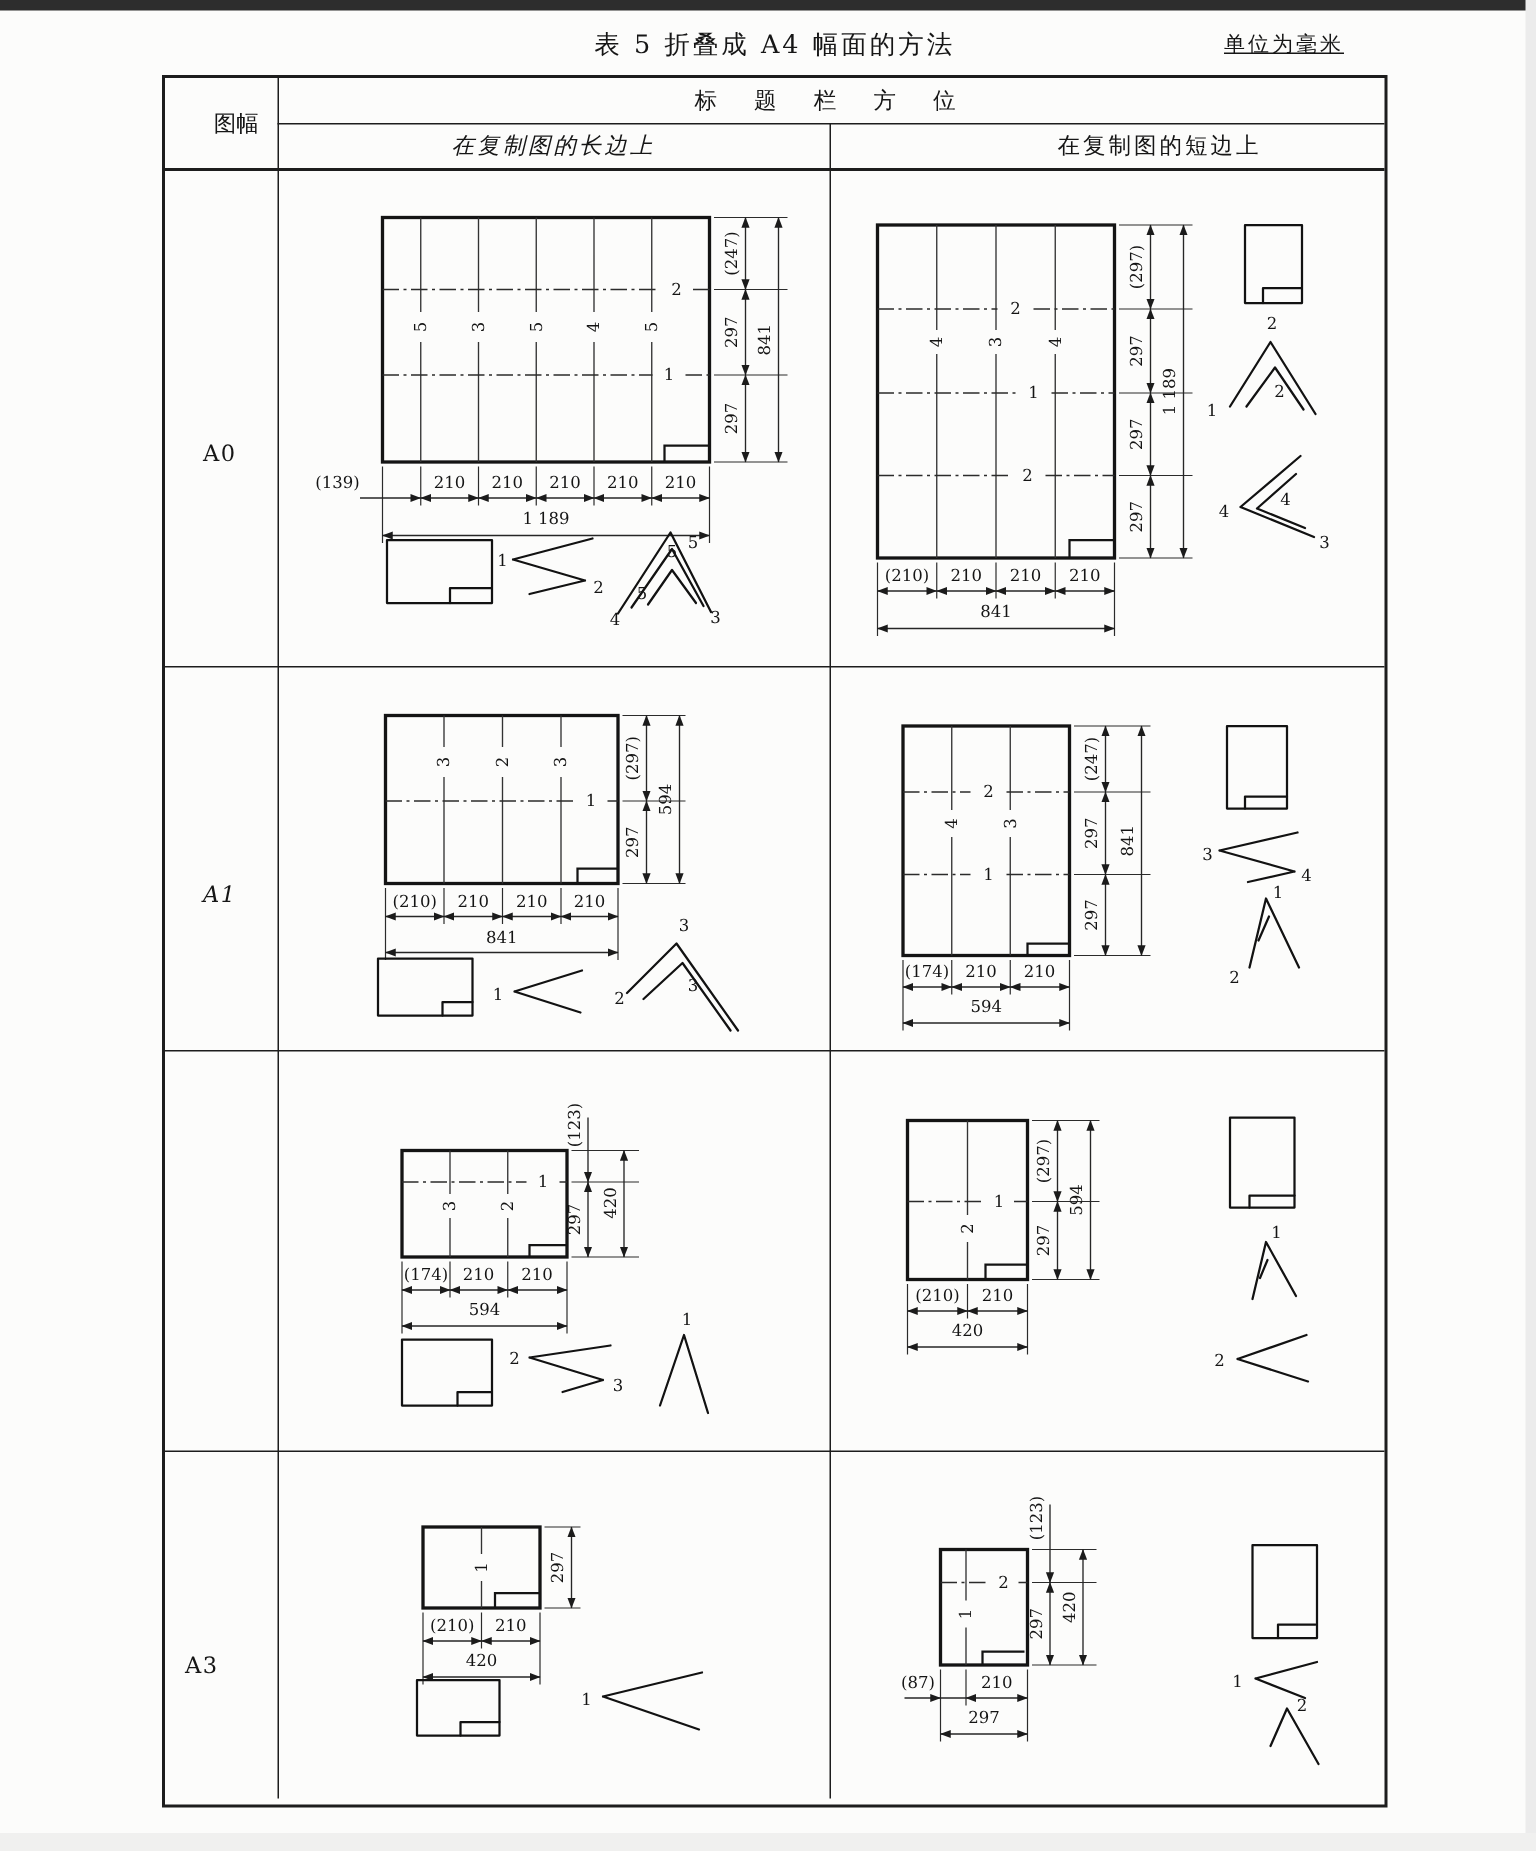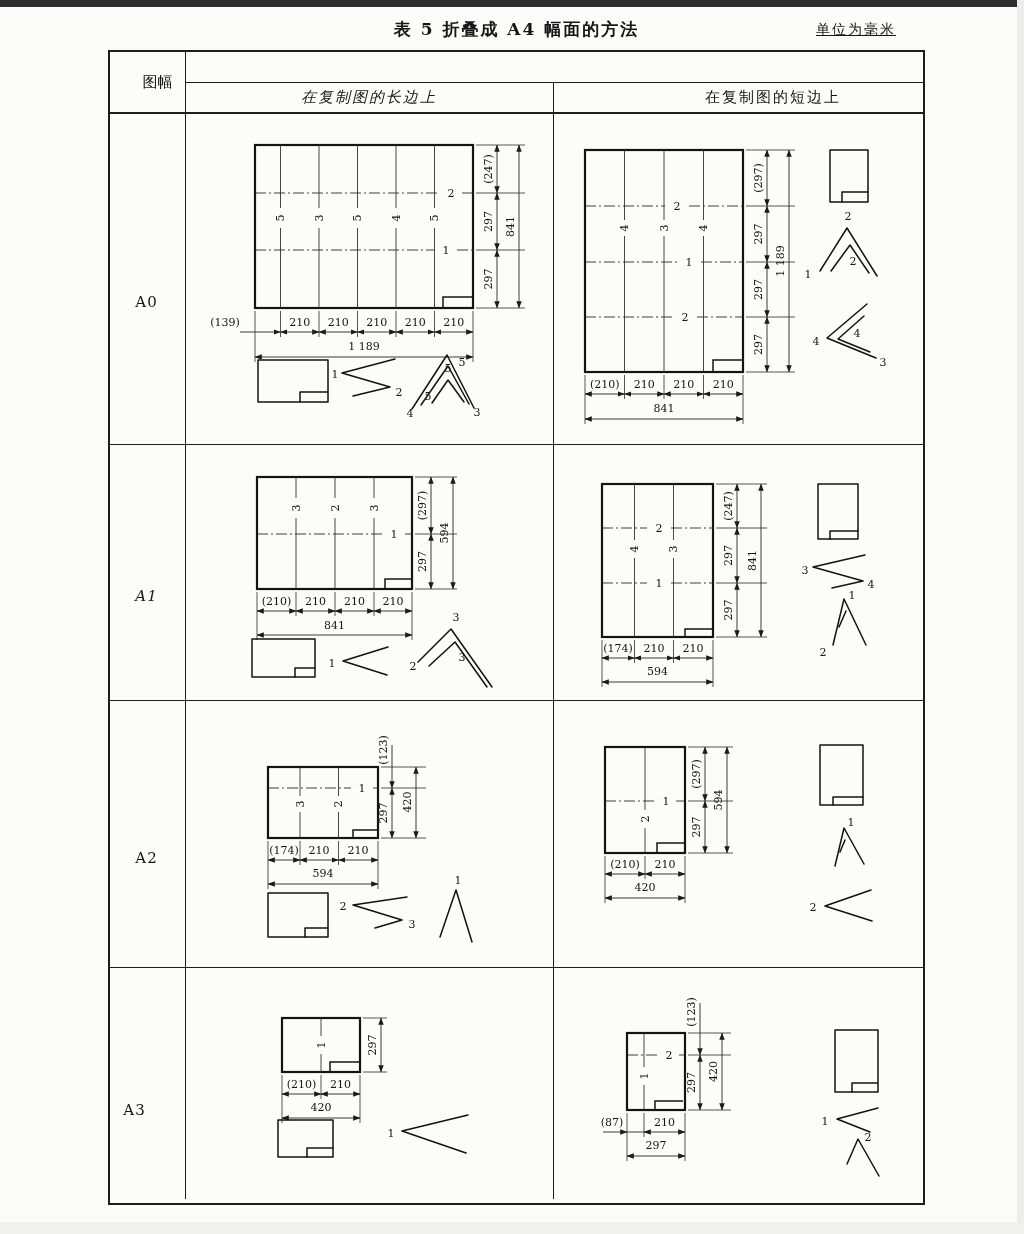--- a/index.html
+++ b/index.html
@@ -2,21 +2,21 @@
 <html><head>
 <meta charset="utf-8">
 <style>
   html,body{margin:0;padding:0;background:#e9e9e9;}
   .page{position:relative;width:1024px;height:1234px;background:#fcfcfb;overflow:hidden;
         font-family:"DejaVu Serif","Liberation Serif",serif;color:#161616;}
   .scanband-top{position:absolute;left:0;top:0;width:1024px;height:7px;background:#2d2d2d;}
   .scanband-right{position:absolute;right:0;top:0;width:7px;height:1234px;background:#ececec;}
   .scanband-bottom{position:absolute;left:0;bottom:0;width:1024px;height:12px;background:#f0f0ef;}
   .title{position:absolute;left:108px;top:18px;width:817px;text-align:center;
-         font-size:17px;font-weight:bold;letter-spacing:2px;}
+         font-size:17px;font-weight:normal;letter-spacing:2px;}
   .unit{position:absolute;left:816px;top:21px;width:160px;font-size:14px;letter-spacing:2px;text-decoration:underline;}
   .tbl{position:absolute;left:108px;top:50px;width:813px;height:1151px;border:2px solid #1d1d1d;}
   .gl{position:absolute;background:#1d1d1d;}
   .hcell{position:absolute;display:flex;align-items:center;justify-content:center;
          font-size:15px;}
   .rowlab{position:absolute;display:flex;align-items:center;justify-content:center;
           font-size:15px;letter-spacing:1px;margin-top:24px;}
   .diag{position:absolute;}
   .mr{fill:none;stroke:#141414;stroke-width:2.2;}
   .nt{fill:none;stroke:#141414;stroke-width:1.5;}
@@ -51,26 +51,26 @@
   <div class="gl" style="left:75px;top:0;width:1px;height:1147px;"></div>
   <div class="gl" style="left:443px;top:30px;width:1px;height:1117px;"></div>
   <div class="gl" style="left:75px;top:30px;width:738px;height:1px;"></div>
   <div class="gl" style="left:0;top:60px;width:813px;height:2px;"></div>
   <div class="gl" style="left:0;top:392px;width:813px;height:1px;"></div>
   <div class="gl" style="left:0;top:648px;width:813px;height:1px;"></div>
   <div class="gl" style="left:0;top:915px;width:813px;height:1px;"></div>
 </div>
 
 <div class="hcell" style="left:108px;top:52px;width:77px;height:60px;padding-left:11px;">图幅</div>
+<div class="hcell" style="left:185px;top:52px;width:740px;height:30px;letter-spacing:10px;">标  题  栏  方  位</div>
 <div class="hcell" style="left:185px;top:82px;width:368px;height:30px;letter-spacing:2px;font-style:italic;">在复制图的长边上</div>
 <div class="hcell" style="left:553px;top:82px;width:440px;height:30px;letter-spacing:2px;">在复制图的短边上</div>
 
 <div class="rowlab" style="left:108px;top:112px;width:77px;height:332px;">A0</div>
 <div class="rowlab" style="left:108px;top:444px;width:77px;height:256px;font-style:italic;">A1</div>
-<div class="rowlab" style="left:108px;top:700px;width:77px;height:267px;">A2</div>
 <div class="rowlab" style="left:96px;top:967px;width:77px;height:238px;">A3</div>
 
 <svg class="diag" style="left:185px;top:112px;" width="370" height="331" viewBox="0 0 370 331">
   <g>
     <rect class="mr" x="70" y="33" width="218" height="163"></rect>
     <path class="nt" d="M258,196 V185 H288"></path>
   </g>
   <g>
     <path class="fl" d="M95.5,33 V96 M95.5,116 V196 M134,33 V96 M134,116 V196 M172.5,33 V96 M172.5,116 V196 M211,33 V96 M211,116 V196 M249.5,33 V96 M249.5,116 V196"></path>
     <text class="t" text-anchor="middle" x="95.5" y="106" transform="rotate(-90 95.5 106)">5</text>

